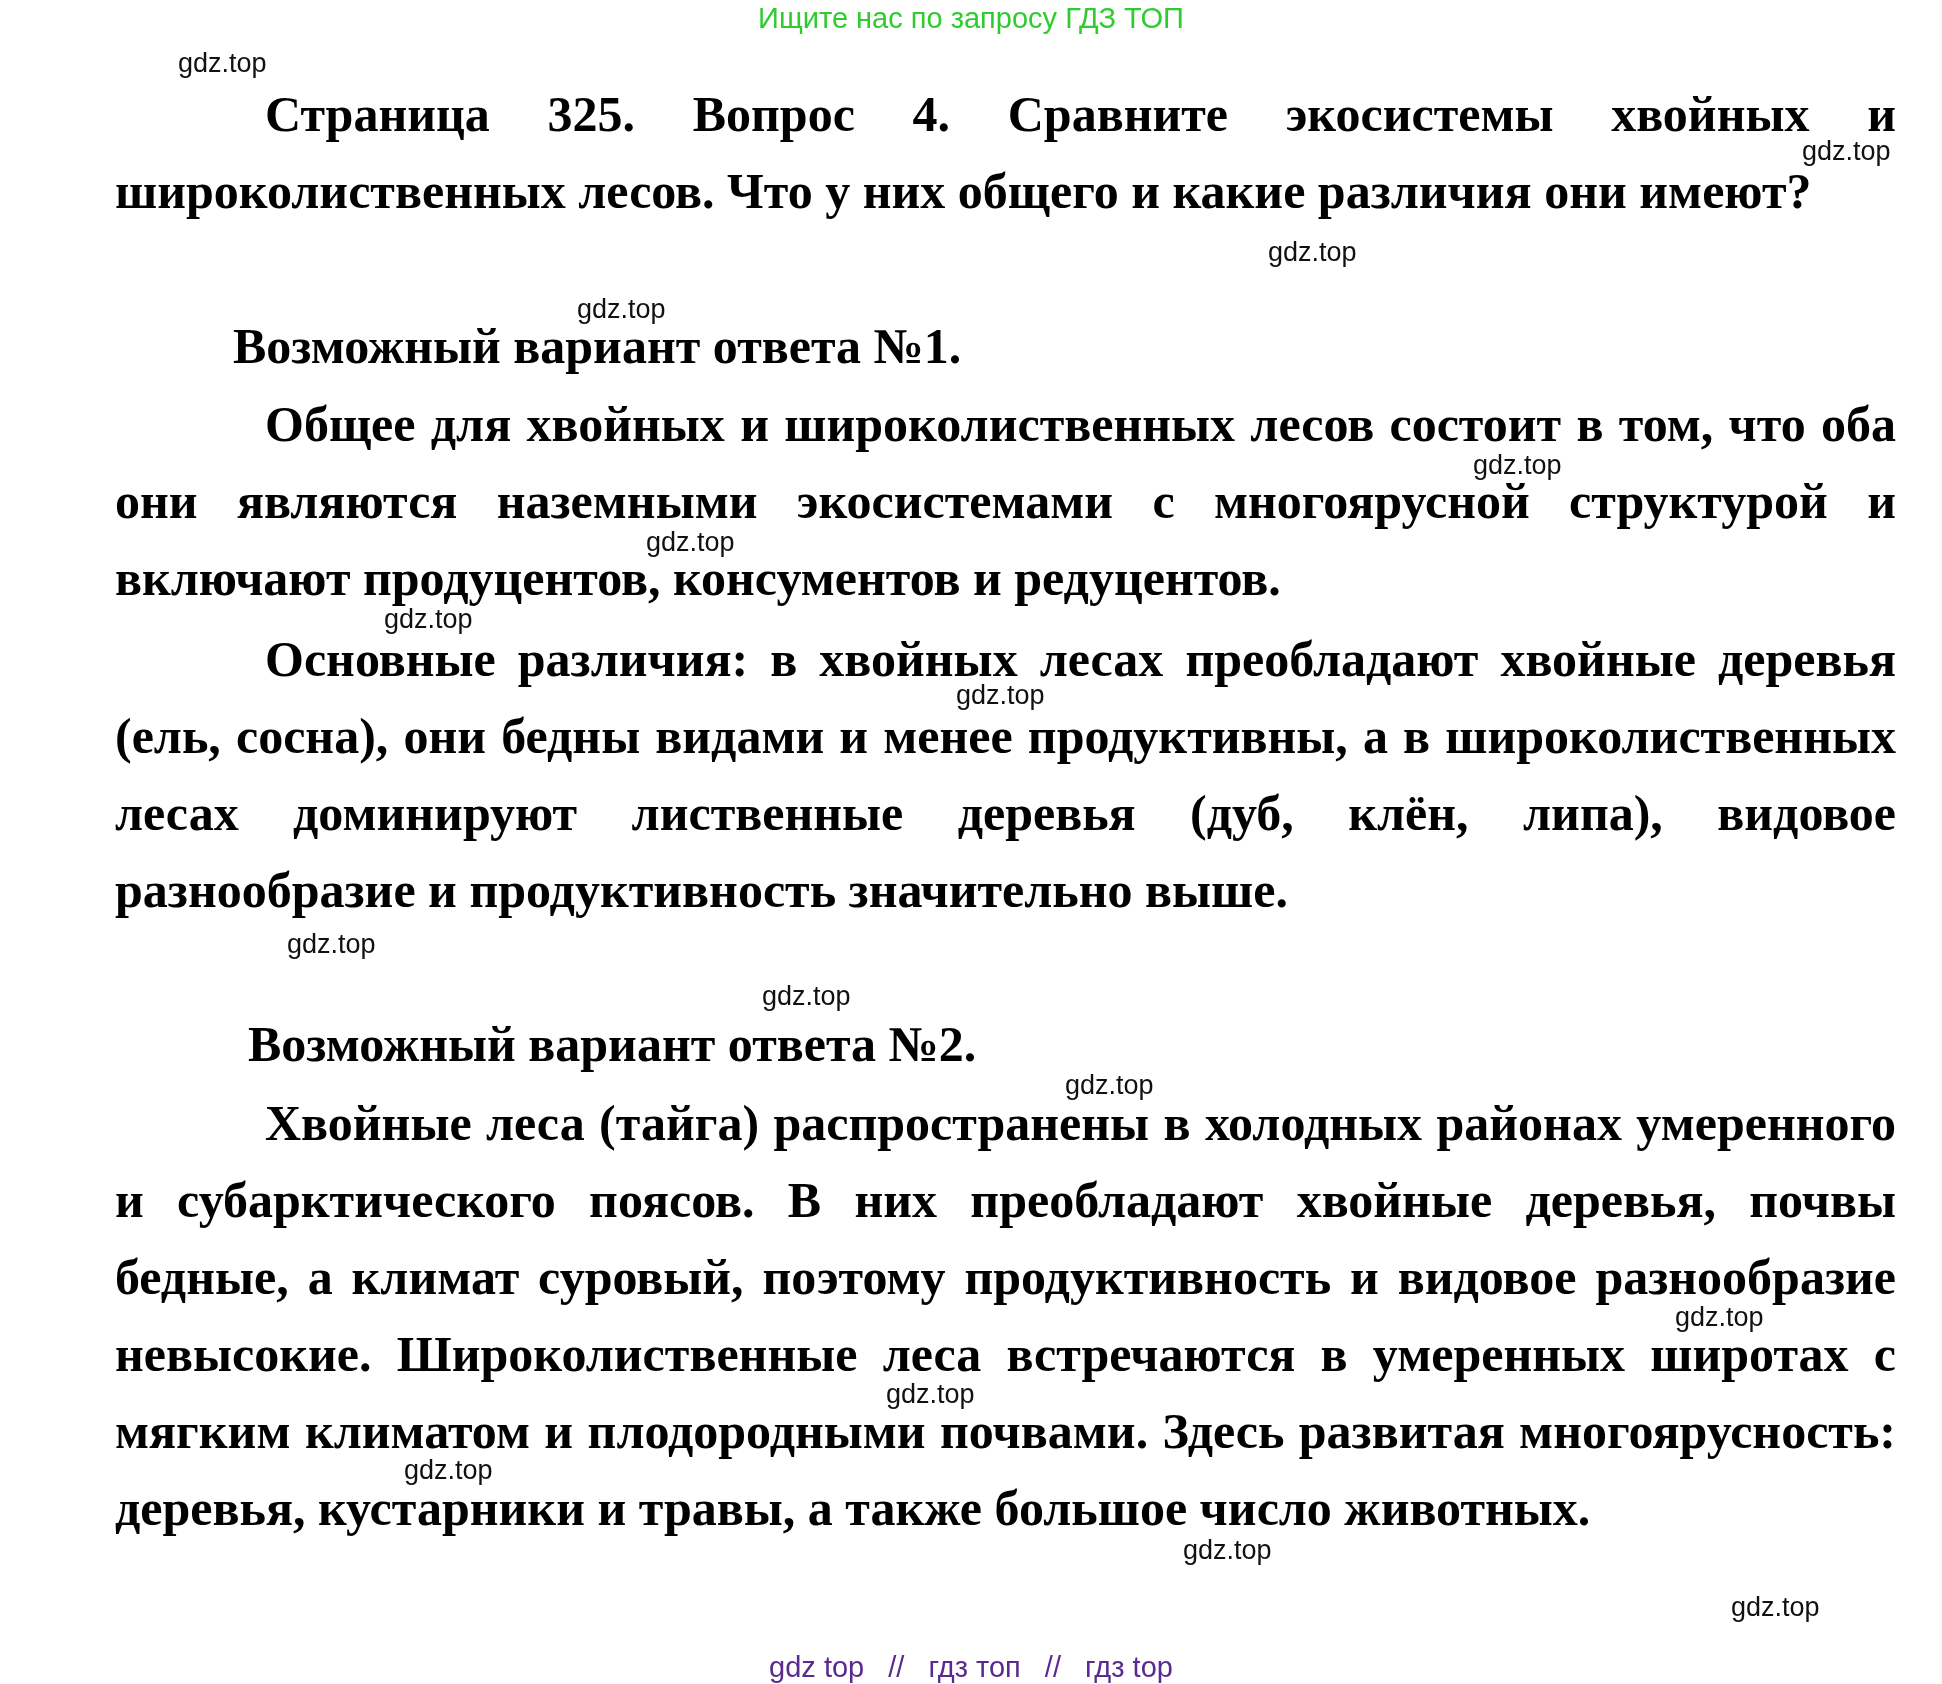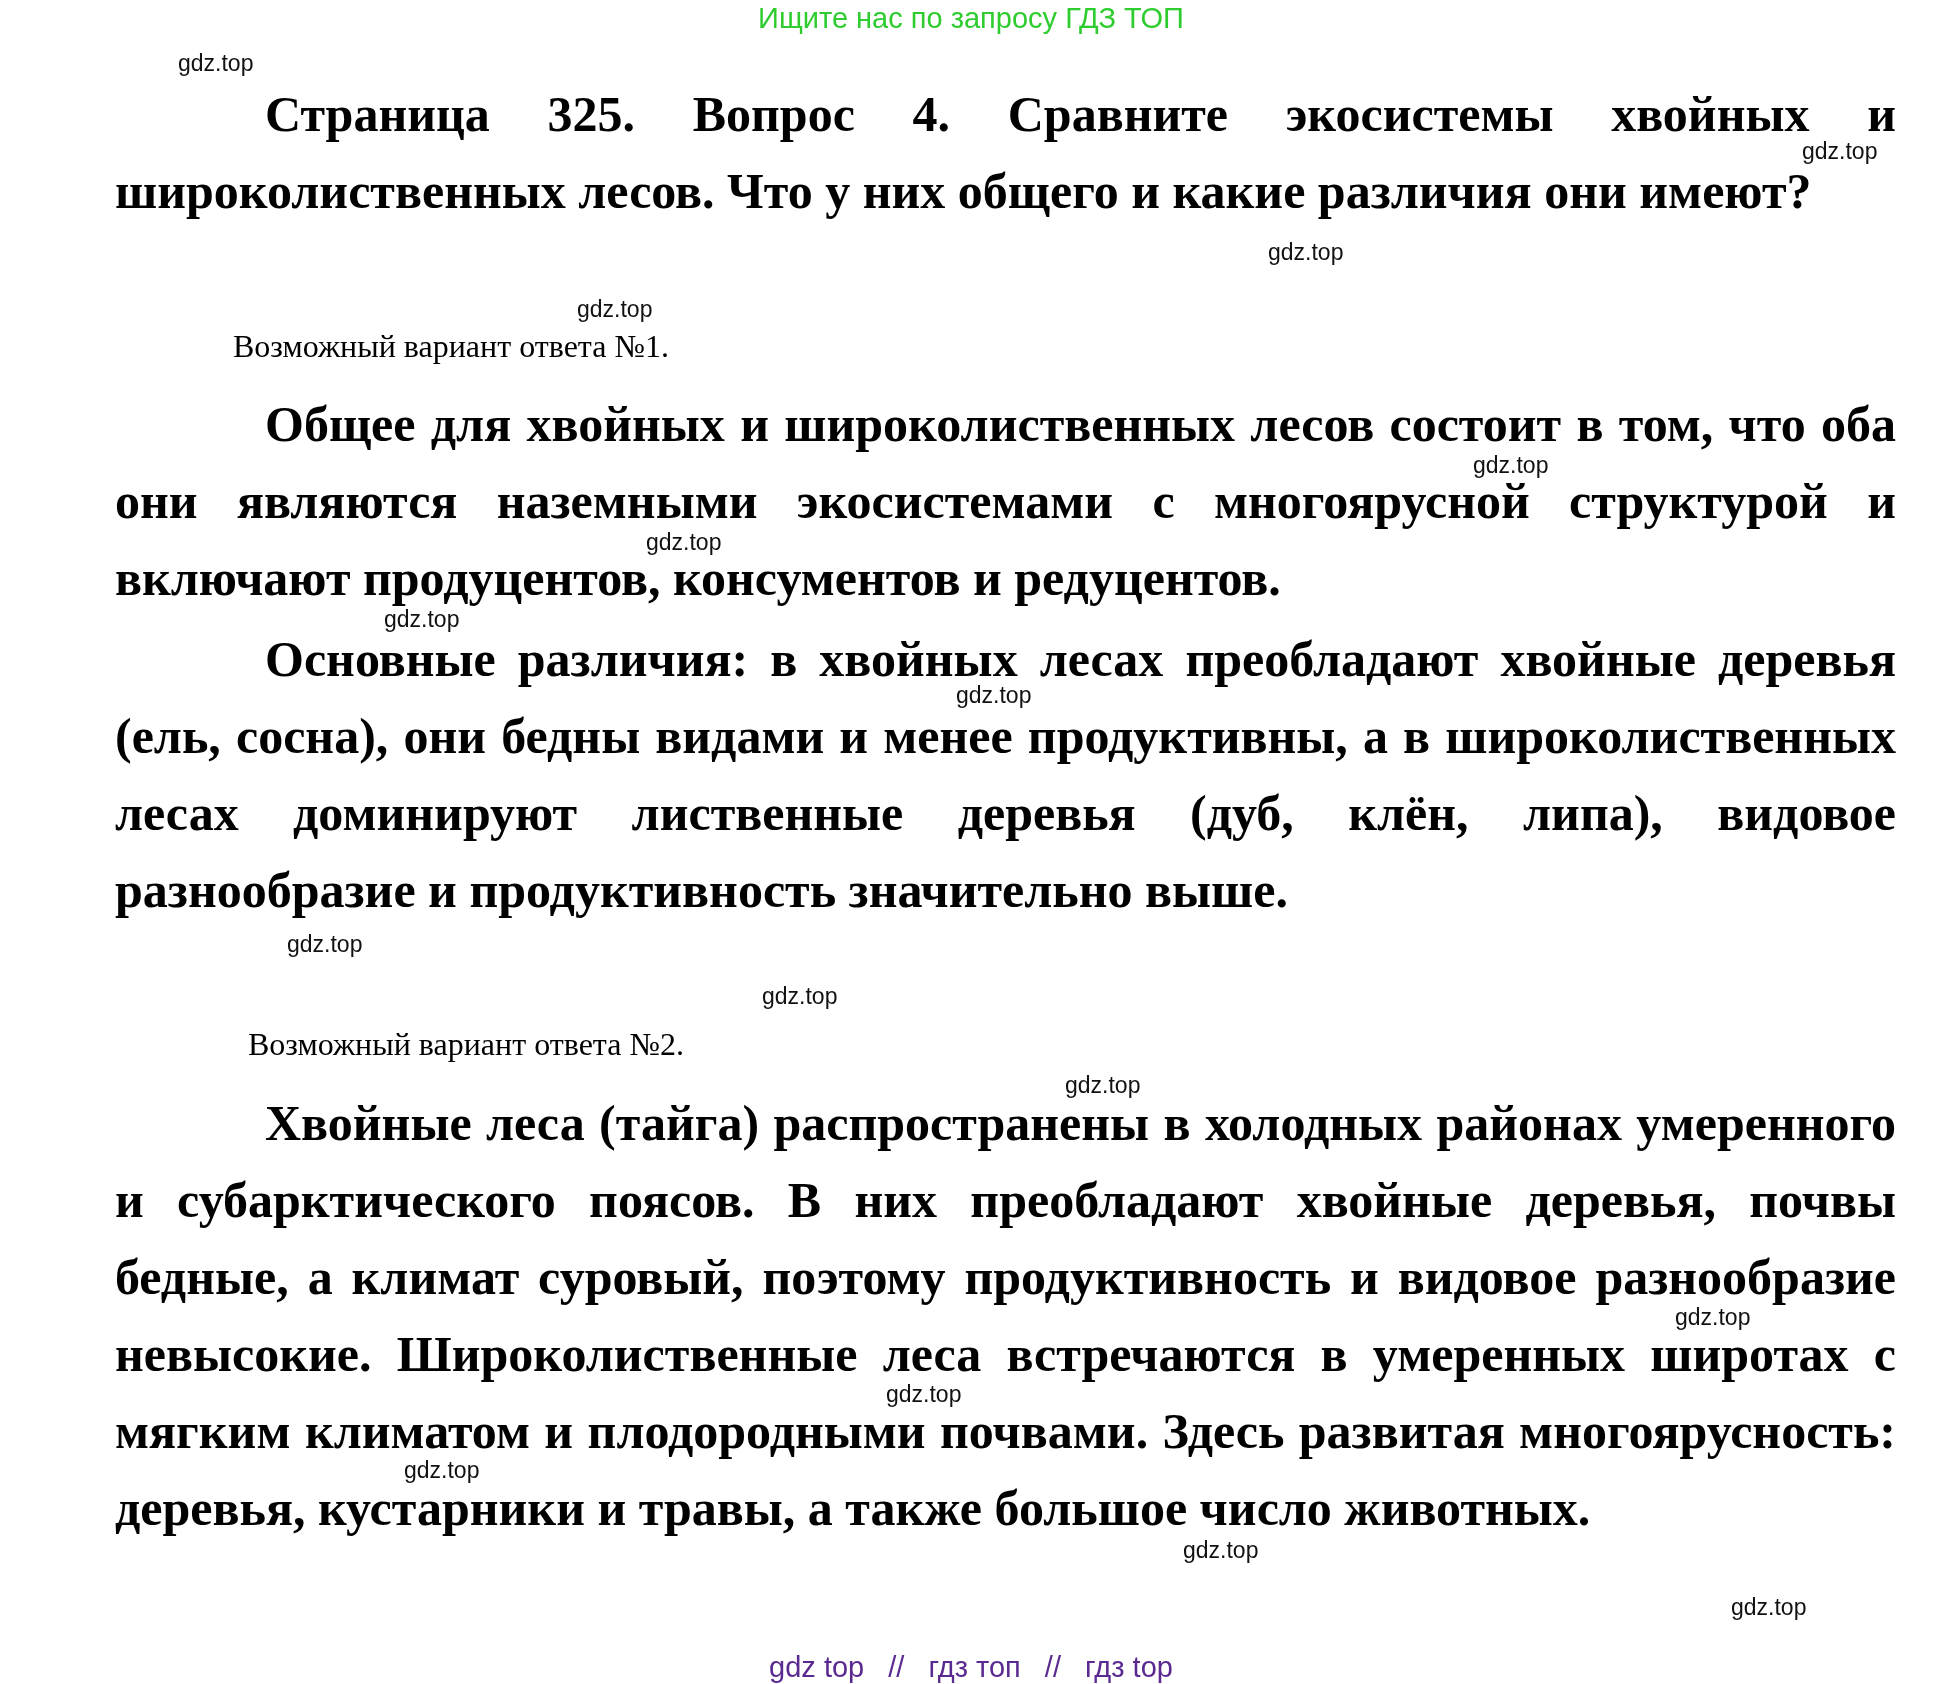--- a/index.html
+++ b/index.html
@@ -1,22 +1,22 @@
 <!DOCTYPE html>
 <html><head>
 <meta charset="utf-8">
 <style>
   html,body{margin:0;padding:0;background:#fff;}
   body{width:1942px;height:1684px;position:relative;overflow:hidden;font-family:"Liberation Serif","DejaVu Serif",serif;color:#000;}
   .top-banner{position:absolute;left:0;width:1942px;top:0;text-align:center;font-family:"Liberation Sans",sans-serif;font-size:29px;color:#2ecc2e;line-height:36px;}
-  .wm{position:absolute;font-family:"Liberation Sans",sans-serif;font-size:23px;color:#111;line-height:30px;white-space:nowrap;}
+  .wm{position:absolute;font-family:"Liberation Sans",sans-serif;font-size:27px;color:#111;line-height:30px;white-space:nowrap;}
   .para{position:absolute;left:83px;width:1781px;font-size:50px;line-height:77px;text-align:justify;text-align-last:left;font-weight:bold;}
   .title{font-weight:bold;}
   .indent{text-indent:150px;margin-left:32px;}
-  .heading{position:absolute;left:233px;font-size:32px;font-weight:normal;line-height:60px;white-space:nowrap;}
+  .heading{position:absolute;left:233px;font-size:50px;font-weight:bold;line-height:60px;white-space:nowrap;}
   .footer{position:absolute;left:0;width:1942px;top:1650px;text-align:center;font-family:"Liberation Sans",sans-serif;font-size:29px;color:#5b2a91;line-height:34px;}
   .footer span{margin:0 8px;}
 </style>
 </head>
 <body>
 
 <div class="top-banner">Ищите нас по запросу ГДЗ ТОП</div>
 
 <div class="wm" style="left:178px;top:48px;">gdz.top</div>
 <div class="wm" style="left:1802px;top:136px;">gdz.top</div>

